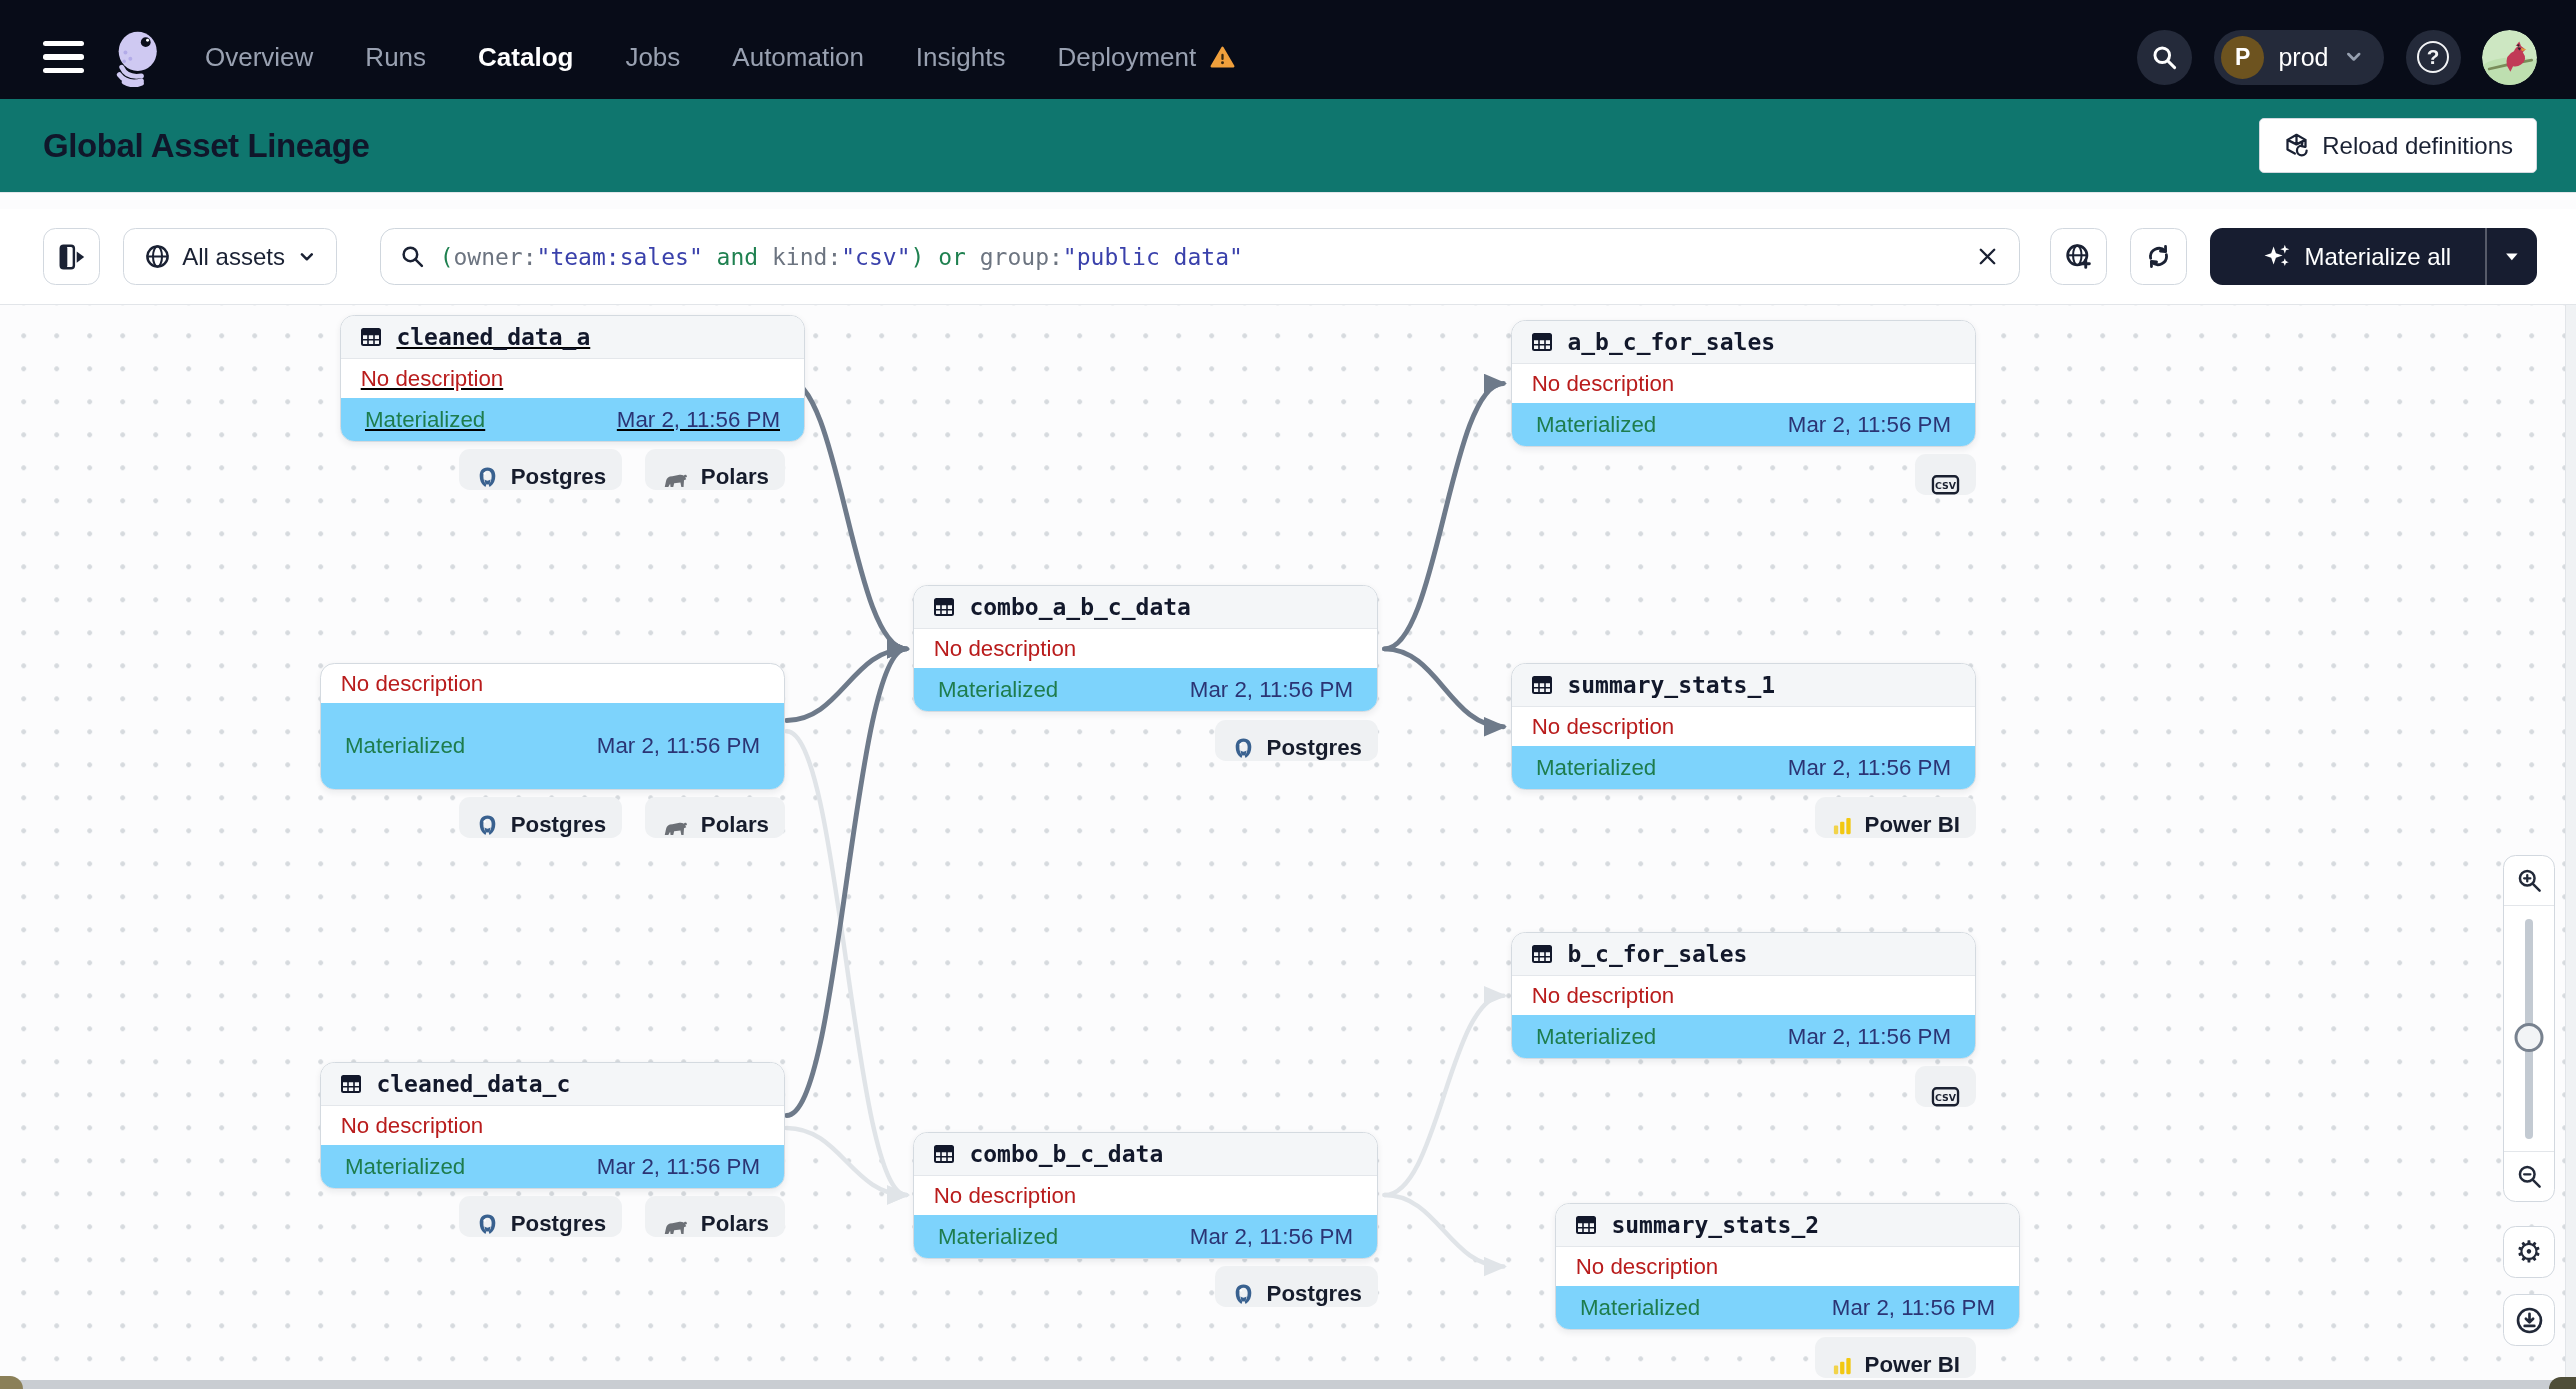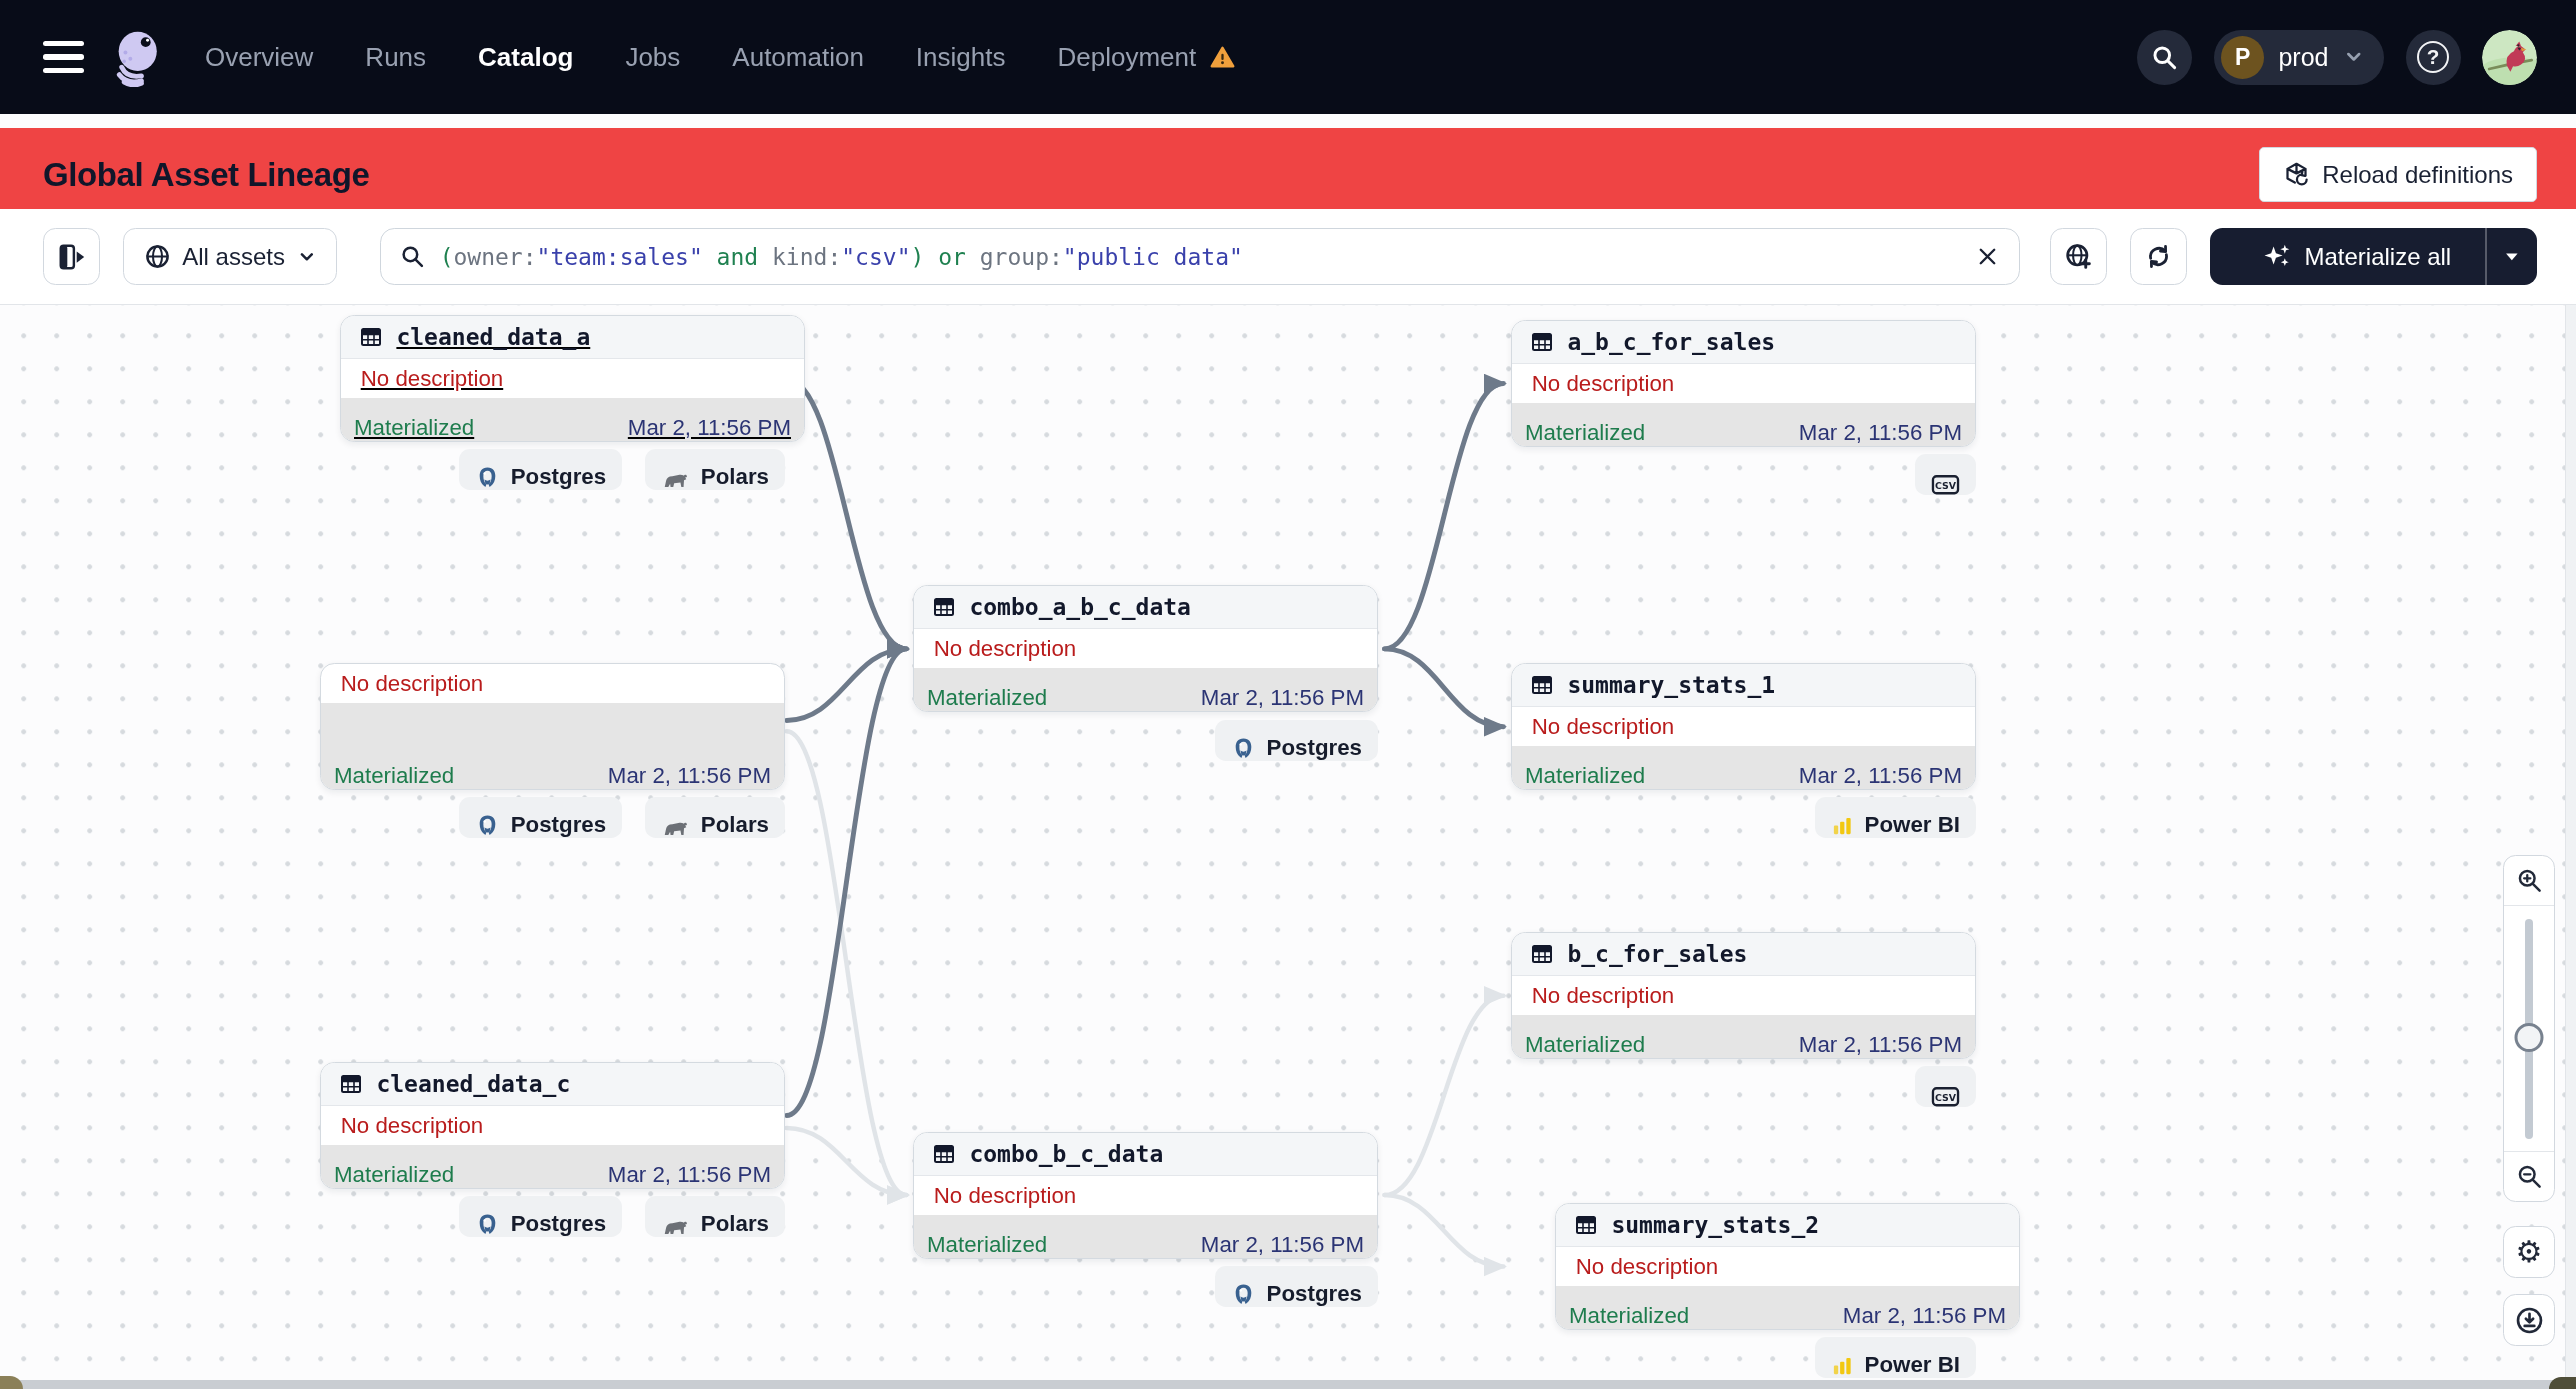--- a/index.html
+++ b/index.html
@@ -22,22 +22,22 @@
   .ws-pill { height:55px; border-radius:36px; background:#242a3a; display:flex;
     align-items:center; gap:14.3px; padding:0 19.7px 0 7.2px; cursor:pointer; }
   .ws-avatar { width:43px; height:43px; border-radius:50%; background:#6d531f;
     color:#fff; font-size:23px; font-weight:700; display:flex; align-items:center; justify-content:center; }
   .ws-name { color:#ffffff; font-size:25px; font-weight:500; }
   .help-q { width:32px; height:32px; border:2.7px solid #f2f3f5; border-radius:50%;
     color:#f2f3f5; font-size:20.6px; font-weight:700; display:flex; align-items:center; justify-content:center; }
   .user-avatar { width:55px; height:55px; border-radius:50%; overflow:hidden; cursor:pointer; }
 
   
-  .pagehead { position:absolute; left:0; top:128px; width:2576px; height:94px;
-    background:#ef4444; border-bottom:0.9px solid #e3e6ea; display:flex; align-items:center;
+  .pagehead { position:absolute; left:0; top:99px; width:2576px; height:94px;
+    background:#0f766e; border-bottom:0.9px solid #e3e6ea; display:flex; align-items:center;
     padding:0 39px 0 43px; }
   .page-title { font-size:33px; font-weight:600; color:#10162a; letter-spacing:-0.4px; }
   .reload-btn { margin-left:auto; height:55px; background:#fff; border:1.8px solid #d2d8df;
     border-radius:5px; display:flex; align-items:center; gap:12.5px; padding:0 23px;
     font-size:24px; font-weight:500; color:#1a2133; cursor:pointer; }
 
   
   .toolbar { position:absolute; left:0; top:209px; width:2576px; height:96px; background:#ffffff;
     border-bottom:0.9px solid #e2e5e9; display:flex; align-items:center; padding:0 39px 0 43px; gap:23px; }
   .tool-btn { height:57px; min-width:57px; background:#fff; border:1.8px solid #d2d8df;
@@ -66,22 +66,22 @@
   .edge.dark  { stroke-width:5.5px; }
   .edge.light { stroke-width:5px; }
 
   .asset-node { position:absolute; width:465px; height:127px; background:#fff;
     border:1.8px solid #d4dae0; border-radius:14.3px; overflow:hidden; display:flex; flex-direction:column;
     box-shadow:0 2.7px 6.3px rgba(16,22,42,.07); cursor:pointer; }
   .node-header { height:43px; background:#f4f6f8; border-bottom:0.9px solid #e4e7eb; display:flex;
     align-items:center; gap:13.4px; padding:0 18px; }
   .node-name { font-family:"DejaVu Sans Mono", monospace; font-size:23px; font-weight:700; color:#12182b; }
   .node-desc { height:39px; display:flex; align-items:center; padding:0 19.7px; font-size:22.3px; color:#b91c1c; }
-  .node-footer { flex:1; background:#e5e5e5; display:flex; align-items:flex-end;
-    justify-content:space-between; padding:0 13px; font-size:22.3px; }
+  .node-footer { flex:1; background:#7dd3fc; display:flex; align-items:center;
+    justify-content:space-between; padding:0 24px; font-size:22.3px; }
   .status { color:#1e7c4d; }
   .ts { color:#2b3474; }
 
   .node-tags { position:absolute; width:465px; display:flex; justify-content:flex-end;
     gap:23px; align-items:center; }
   .kind-pill { height:41px; background:#eff1f3; border-radius:10.7px; display:inline-flex;
     align-items:flex-end; gap:10.7px; padding:0 16px; font-size:22.3px; font-weight:700;
     color:#161c2c; cursor:pointer; }
 
   

